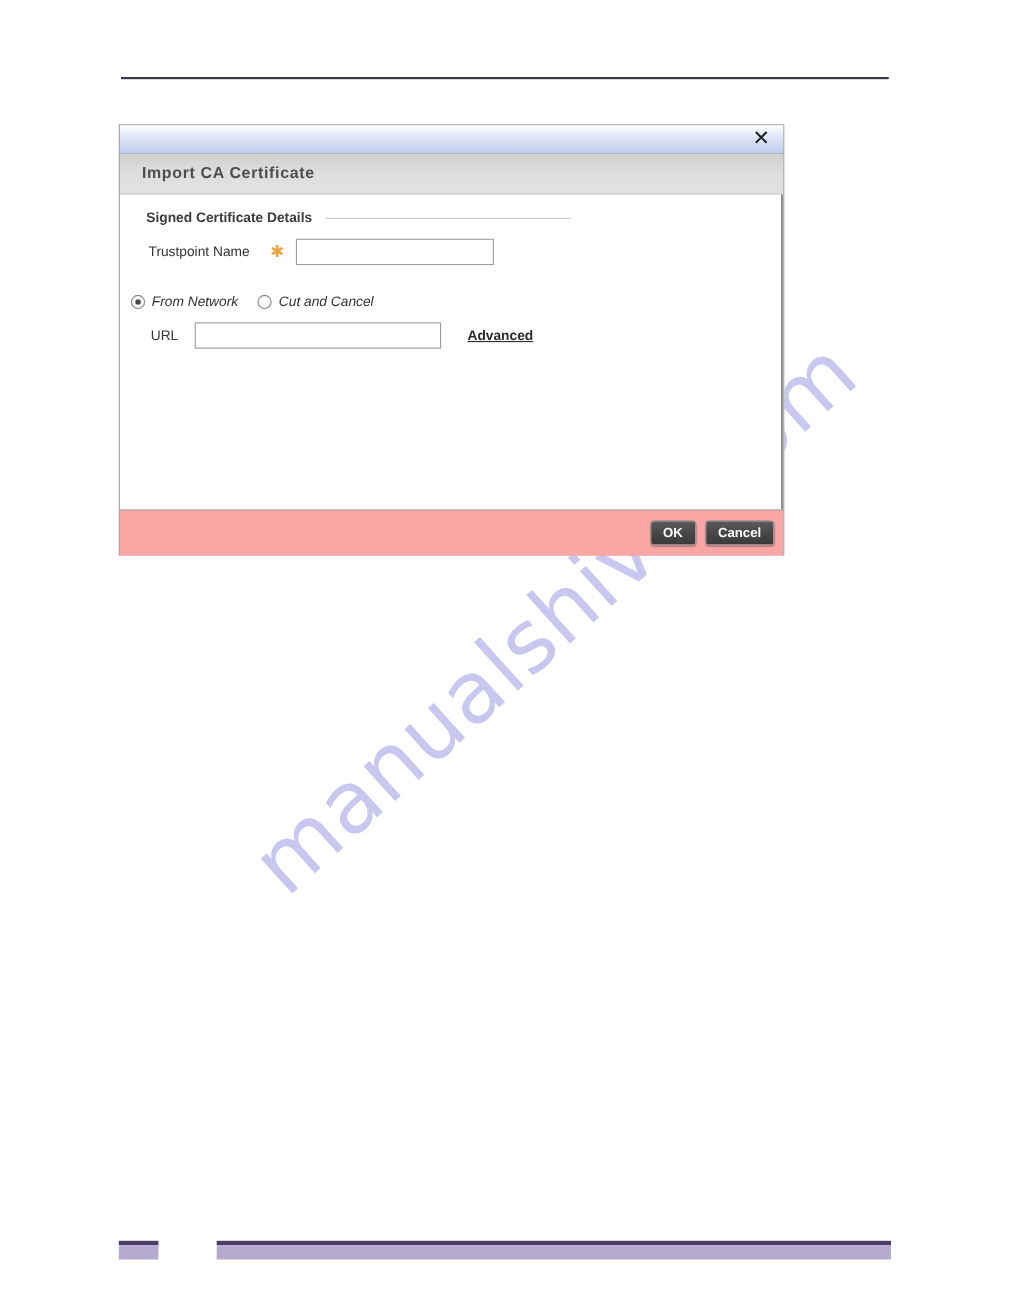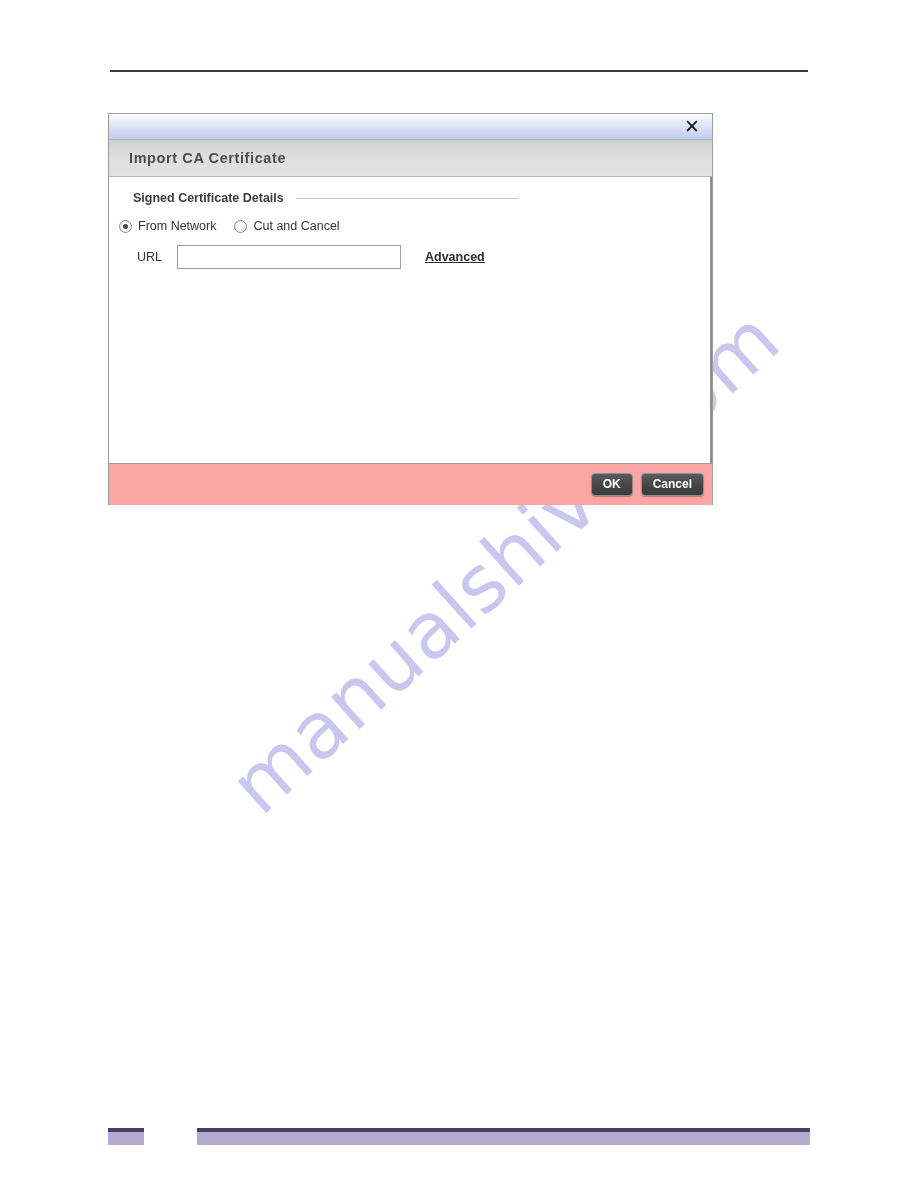--- a/index.html
+++ b/index.html
@@ -197,22 +197,23 @@
     text-decoration: underline;
     cursor: pointer;
     white-space: nowrap;
   }
 
   #location-section { margin-top: 24px; }
 
   #radio-row {
     display: flex;
     align-items: flex-end;
-    margin-top: 14px;
+    margin-top: 26px;
     margin-left: 10px;
+    font-style: italic;
   }
   .radio-opt {
     display: flex;
     align-items: center;
     cursor: pointer;
     margin-right: 18px;
   }
   .radio-dot {
     box-sizing: border-box;
     width: 13px;
@@ -288,20 +289,25 @@
 
   <div id="dialog-body">
 
     <div id="body-scrollbar"></div>
 
     <div class="section-head">
       <span class="sh-text">Signed Certificate Details</span>
       <span class="sh-rule"></span>
     </div>
 
+    <div class="field-row">
+      <span id="trustpoint-label" class="field-label">Trustpoint Name</span>
+      <span class="req-star">✱</span>
+      <input id="trustpoint-input" class="text-input" type="text" value="" style="">
+    </div>
 
 
     <div id="radio-row">
       <div class="radio-opt">
         <span class="radio-dot checked"></span>
         <span class="radio-label">From Network</span>
       </div>
       <div class="radio-opt">
         <span class="radio-dot"></span>
         <span class="radio-label">Cut and Cancel</span>

